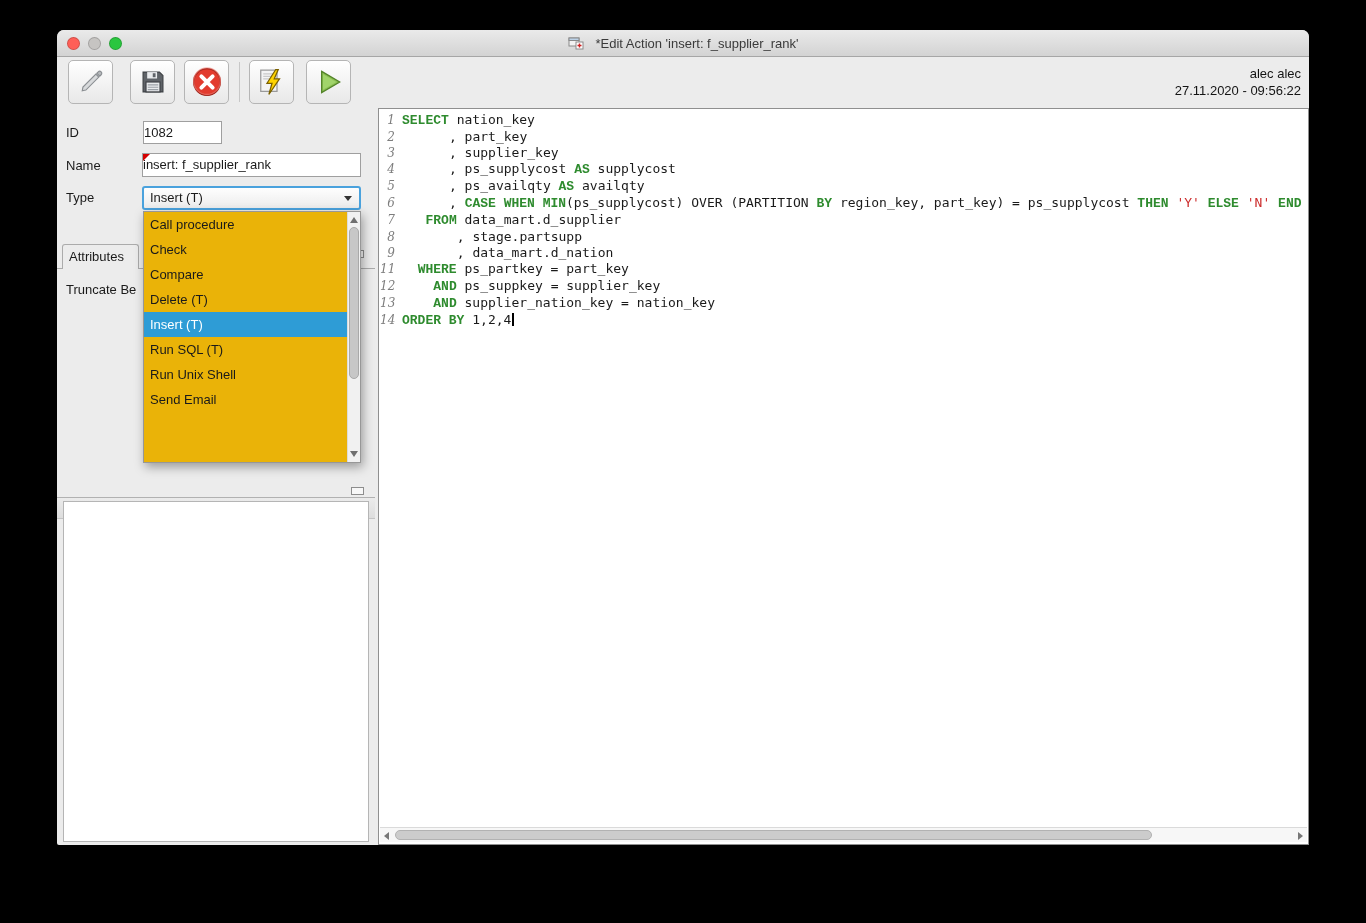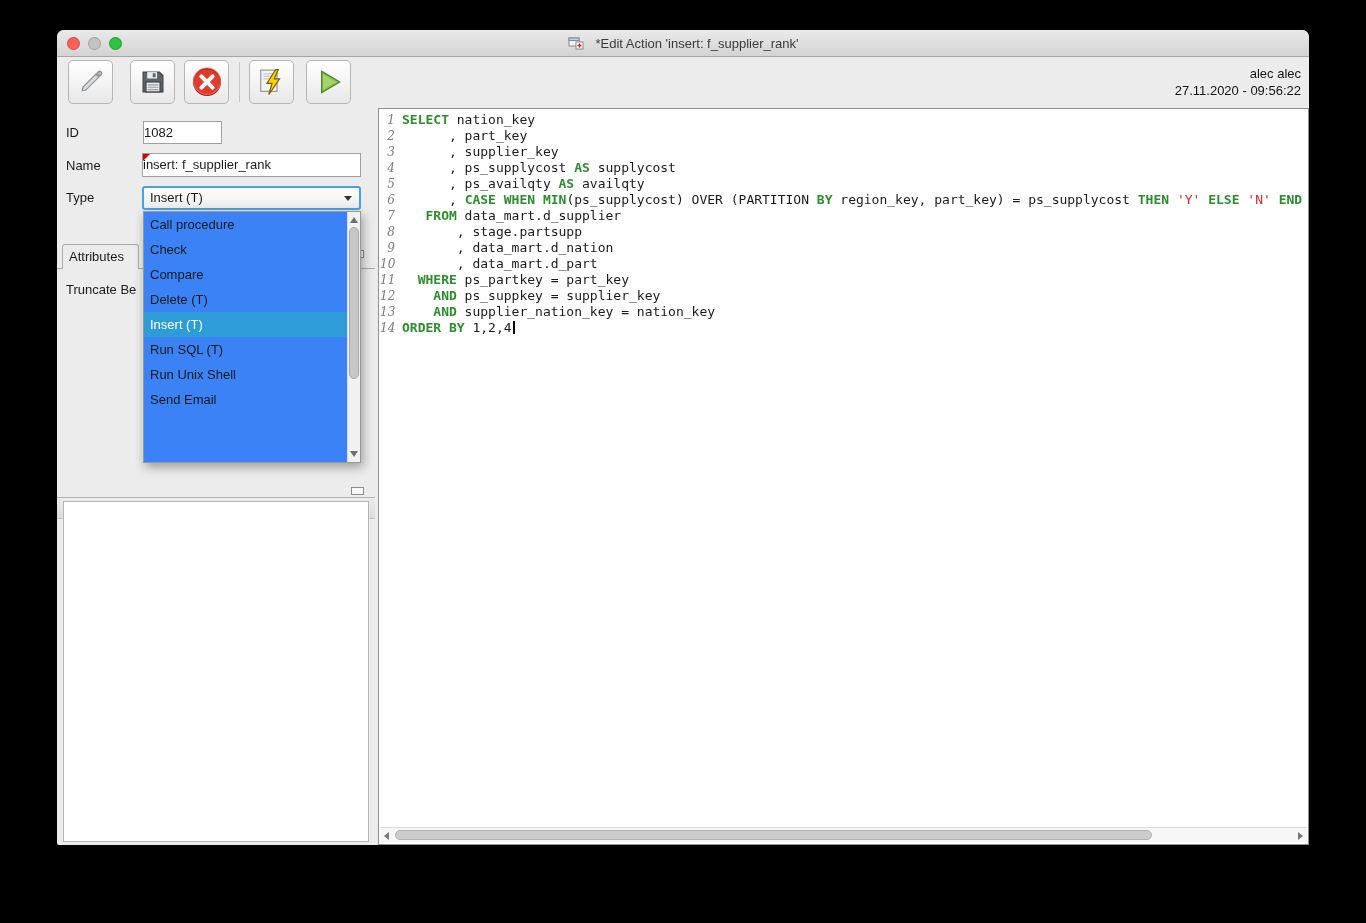--- a/index.html
+++ b/index.html
@@ -41,21 +41,21 @@
                 border-top:7px solid #d40000; border-right:7px solid transparent; }
   .combo { position:absolute; left:85px; top:156px; width:219px; height:24px;
            border:2px solid #4aa2dd; border-radius:3px;
            background:linear-gradient(#fefefe,#ececec); line-height:20px; padding-left:6px; }
   .combo-arrow { position:absolute; right:7px; top:8px; width:0; height:0;
                  border-left:4px solid transparent; border-right:4px solid transparent;
                  border-top:5px solid #333; }
 
   
   .dropdown { position:absolute; left:86px; top:181px; width:218px; height:252px;
-              background:#3b82f6; border:1px solid #979797;
+              background:#eab308; border:1px solid #979797;
               box-shadow:2px 4px 10px rgba(0,0,0,.35); z-index:20; }
   .dd-list { position:absolute; left:0; top:0; right:13px; bottom:0; overflow:hidden; }
   .dd-item { height:25px; line-height:25px; padding-left:6px; white-space:nowrap; }
   .dd-item.selected { background:var(--sel); color:#fff; }
   .dd-scroll { position:absolute; right:0; top:0; bottom:0; width:13px;
                background:#f1f1f1; border-left:1px solid #dcdcdc; }
   .sb-up, .sb-down { position:absolute; left:2px; width:0; height:0;
                      border-left:4px solid transparent; border-right:4px solid transparent; }
   .sb-up   { top:5px;    border-bottom:6px solid #6f6f6f; }
   .sb-down { bottom:5px; border-top:6px solid #6f6f6f; }
@@ -82,21 +82,21 @@
   
   .editor { position:absolute; left:321px; top:78px; width:931px; height:737px;
             background:#fff; border:1px solid #8f8f8f; overflow:hidden; }
   .code-area { position:absolute; left:1px; top:3px; right:1px; bottom:20px;
                overflow:hidden; font-family:"DejaVu Sans Mono", monospace;
                font-size:13px; line-height:16px; color:#1a1a1a; }
   .code-line { display:flex; white-space:pre; }
   .ln { width:22px; flex:none; text-align:right; padding-right:7px;
         font-family:"DejaVu Serif", serif; font-style:italic; font-size:12px; color:#7d7d7d; }
   .code-text { white-space:pre; }
-  .kw  { color:var(--kw); font-weight:bold; }
+  .kw  { color:var(--kw); font-weight:bold;font-family:Liberation Mono, monospace; }
   .str { color:var(--str); }
   .cursor { display:inline-block; width:2px; height:13px; background:#000;
             vertical-align:-2px; margin-left:1px; }
 
   .hscroll { position:absolute; left:1px; right:1px; bottom:2px; height:15px;
              background:#f7f7f7; border-top:1px solid #dadada; }
   .hs-left, .hs-right { position:absolute; top:4px; width:0; height:0;
                         border-top:4px solid transparent; border-bottom:4px solid transparent; }
   .hs-left  { left:4px;  border-right:5px solid #777; }
   .hs-right { right:4px; border-left:5px solid #777; }
@@ -229,21 +229,20 @@
     <div class="code-area">
         <div class="code-line"><span class="ln">1</span><span class="code-text"><span class="kw">SELECT</span><span> nation_key</span></span></div>
         <div class="code-line"><span class="ln">2</span><span class="code-text"><span>      , part_key</span></span></div>
         <div class="code-line"><span class="ln">3</span><span class="code-text"><span>      , supplier_key</span></span></div>
         <div class="code-line"><span class="ln">4</span><span class="code-text"><span>      , ps_supplycost </span><span class="kw">AS</span><span> supplycost</span></span></div>
         <div class="code-line"><span class="ln">5</span><span class="code-text"><span>      , ps_availqty </span><span class="kw">AS</span><span> availqty</span></span></div>
         <div class="code-line"><span class="ln">6</span><span class="code-text"><span>      , </span><span class="kw">CASE WHEN MIN</span><span>(ps_supplycost) OVER (PARTITION </span><span class="kw">BY</span><span> region_key, part_key) = ps_supplycost </span><span class="kw">THEN</span><span> </span><span class="str">'Y'</span><span> </span><span class="kw">ELSE</span><span> </span><span class="str">'N'</span><span> </span><span class="kw">END</span><span> i</span></span></div>
         <div class="code-line"><span class="ln">7</span><span class="code-text"><span>   </span><span class="kw">FROM</span><span> data_mart.d_supplier</span></span></div>
         <div class="code-line"><span class="ln">8</span><span class="code-text"><span>       , stage.partsupp</span></span></div>
         <div class="code-line"><span class="ln">9</span><span class="code-text"><span>       , data_mart.d_nation</span></span></div>
-        <div class="code-line"><span class="ln">10</span><span class="code-text"><span>       , data_mart.d_part</span></span></div>
         <div class="code-line"><span class="ln">11</span><span class="code-text"><span>  </span><span class="kw">WHERE</span><span> ps_partkey = part_key</span></span></div>
         <div class="code-line"><span class="ln">12</span><span class="code-text"><span>    </span><span class="kw">AND</span><span> ps_suppkey = supplier_key</span></span></div>
         <div class="code-line"><span class="ln">13</span><span class="code-text"><span>    </span><span class="kw">AND</span><span> supplier_nation_key = nation_key</span></span></div>
         <div class="code-line"><span class="ln">14</span><span class="code-text"><span class="kw">ORDER BY</span><span> 1,2,4</span><span class="cursor"></span></span></div>
       </div>
     <div class="hscroll">
       <div class="hs-left"></div>
       <div class="hs-thumb"></div>
       <div class="hs-right"></div>
     </div>

